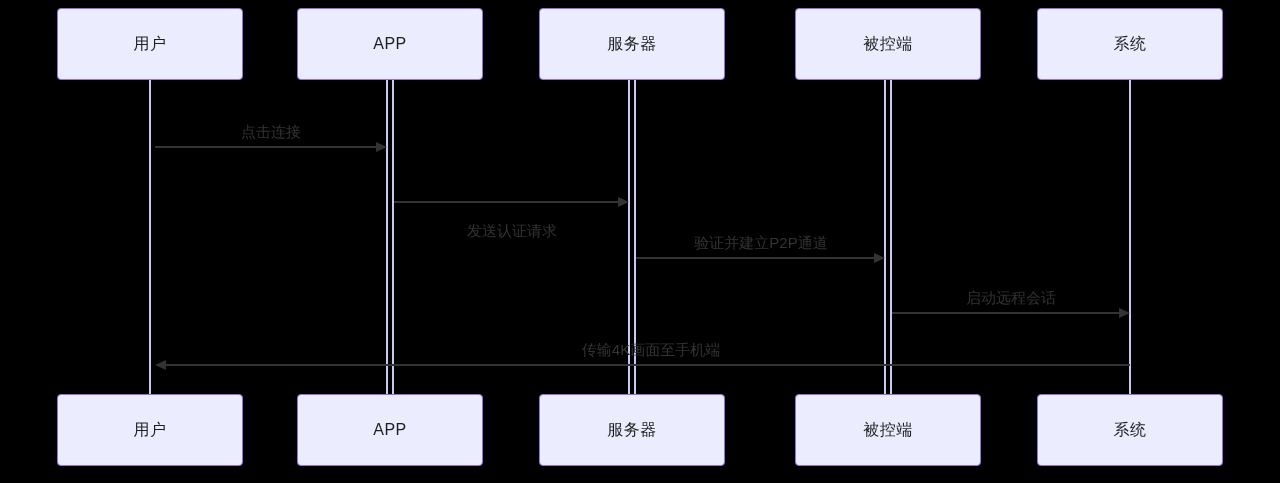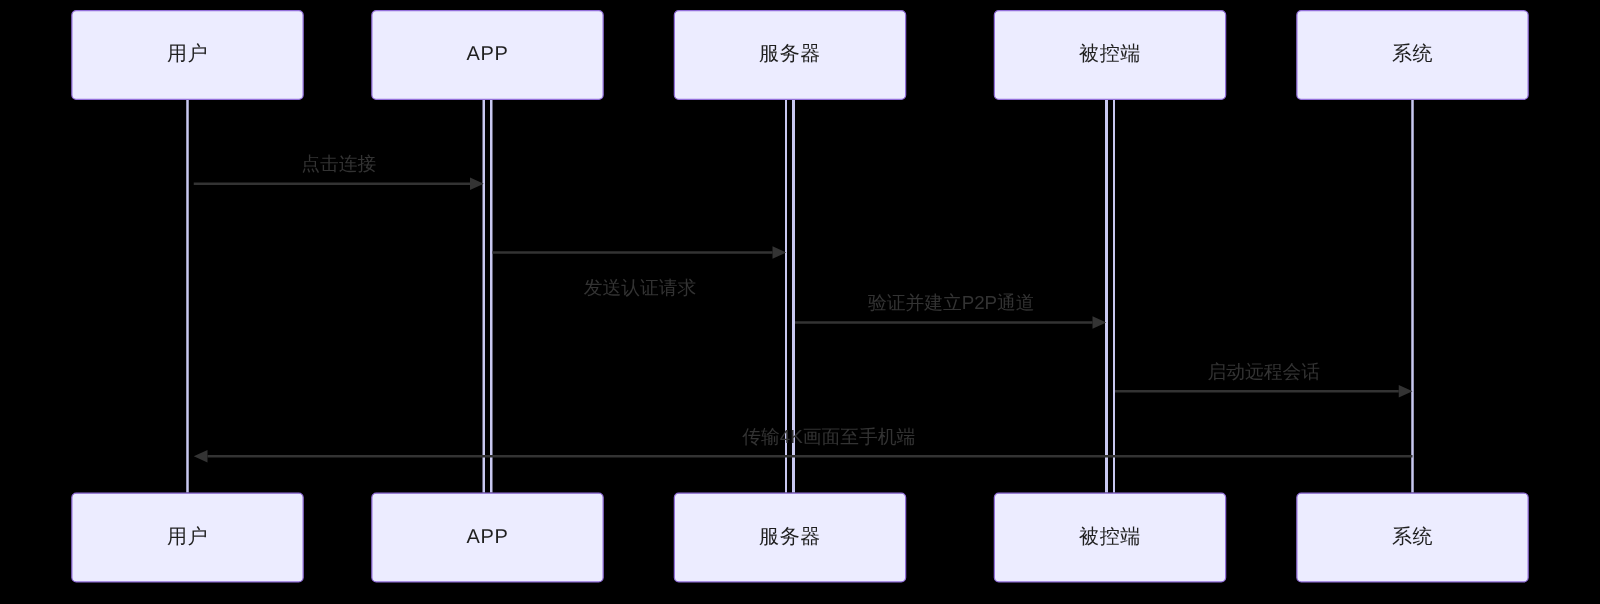--- a/index.html
+++ b/index.html
@@ -139,21 +139,21 @@
 
   <div class="msg" style="left:892px; top:312px; width:238px;">
     <div class="msg-line" style="width:227px;"></div>
     <div class="msg-head right" style="left:227px;"></div>
     <div class="msg-text" style="left:119px;">启动远程会话</div>
   </div>
 
   <div class="msg" style="left:155px; top:364px; width:975px;">
     <div class="msg-line" style="left:11px; width:964px;"></div>
     <div class="msg-head left" style="left:0px;"></div>
-    <div class="msg-text" style="left:508px;">传输4K画面至手机端</div>
+    <div class="msg-text" style="left:496px;">传输4K画面至手机端</div>
   </div>
 
   <div class="actor-box" style="left:57px;  top:394px; width:186px; height:72px;">
     <span class="actor-label">用户</span>
   </div>
   <div class="actor-box" style="left:297px; top:394px; width:186px; height:72px;">
     <span class="actor-label">APP</span>
   </div>
   <div class="actor-box" style="left:539px; top:394px; width:186px; height:72px;">
     <span class="actor-label">服务器</span>

